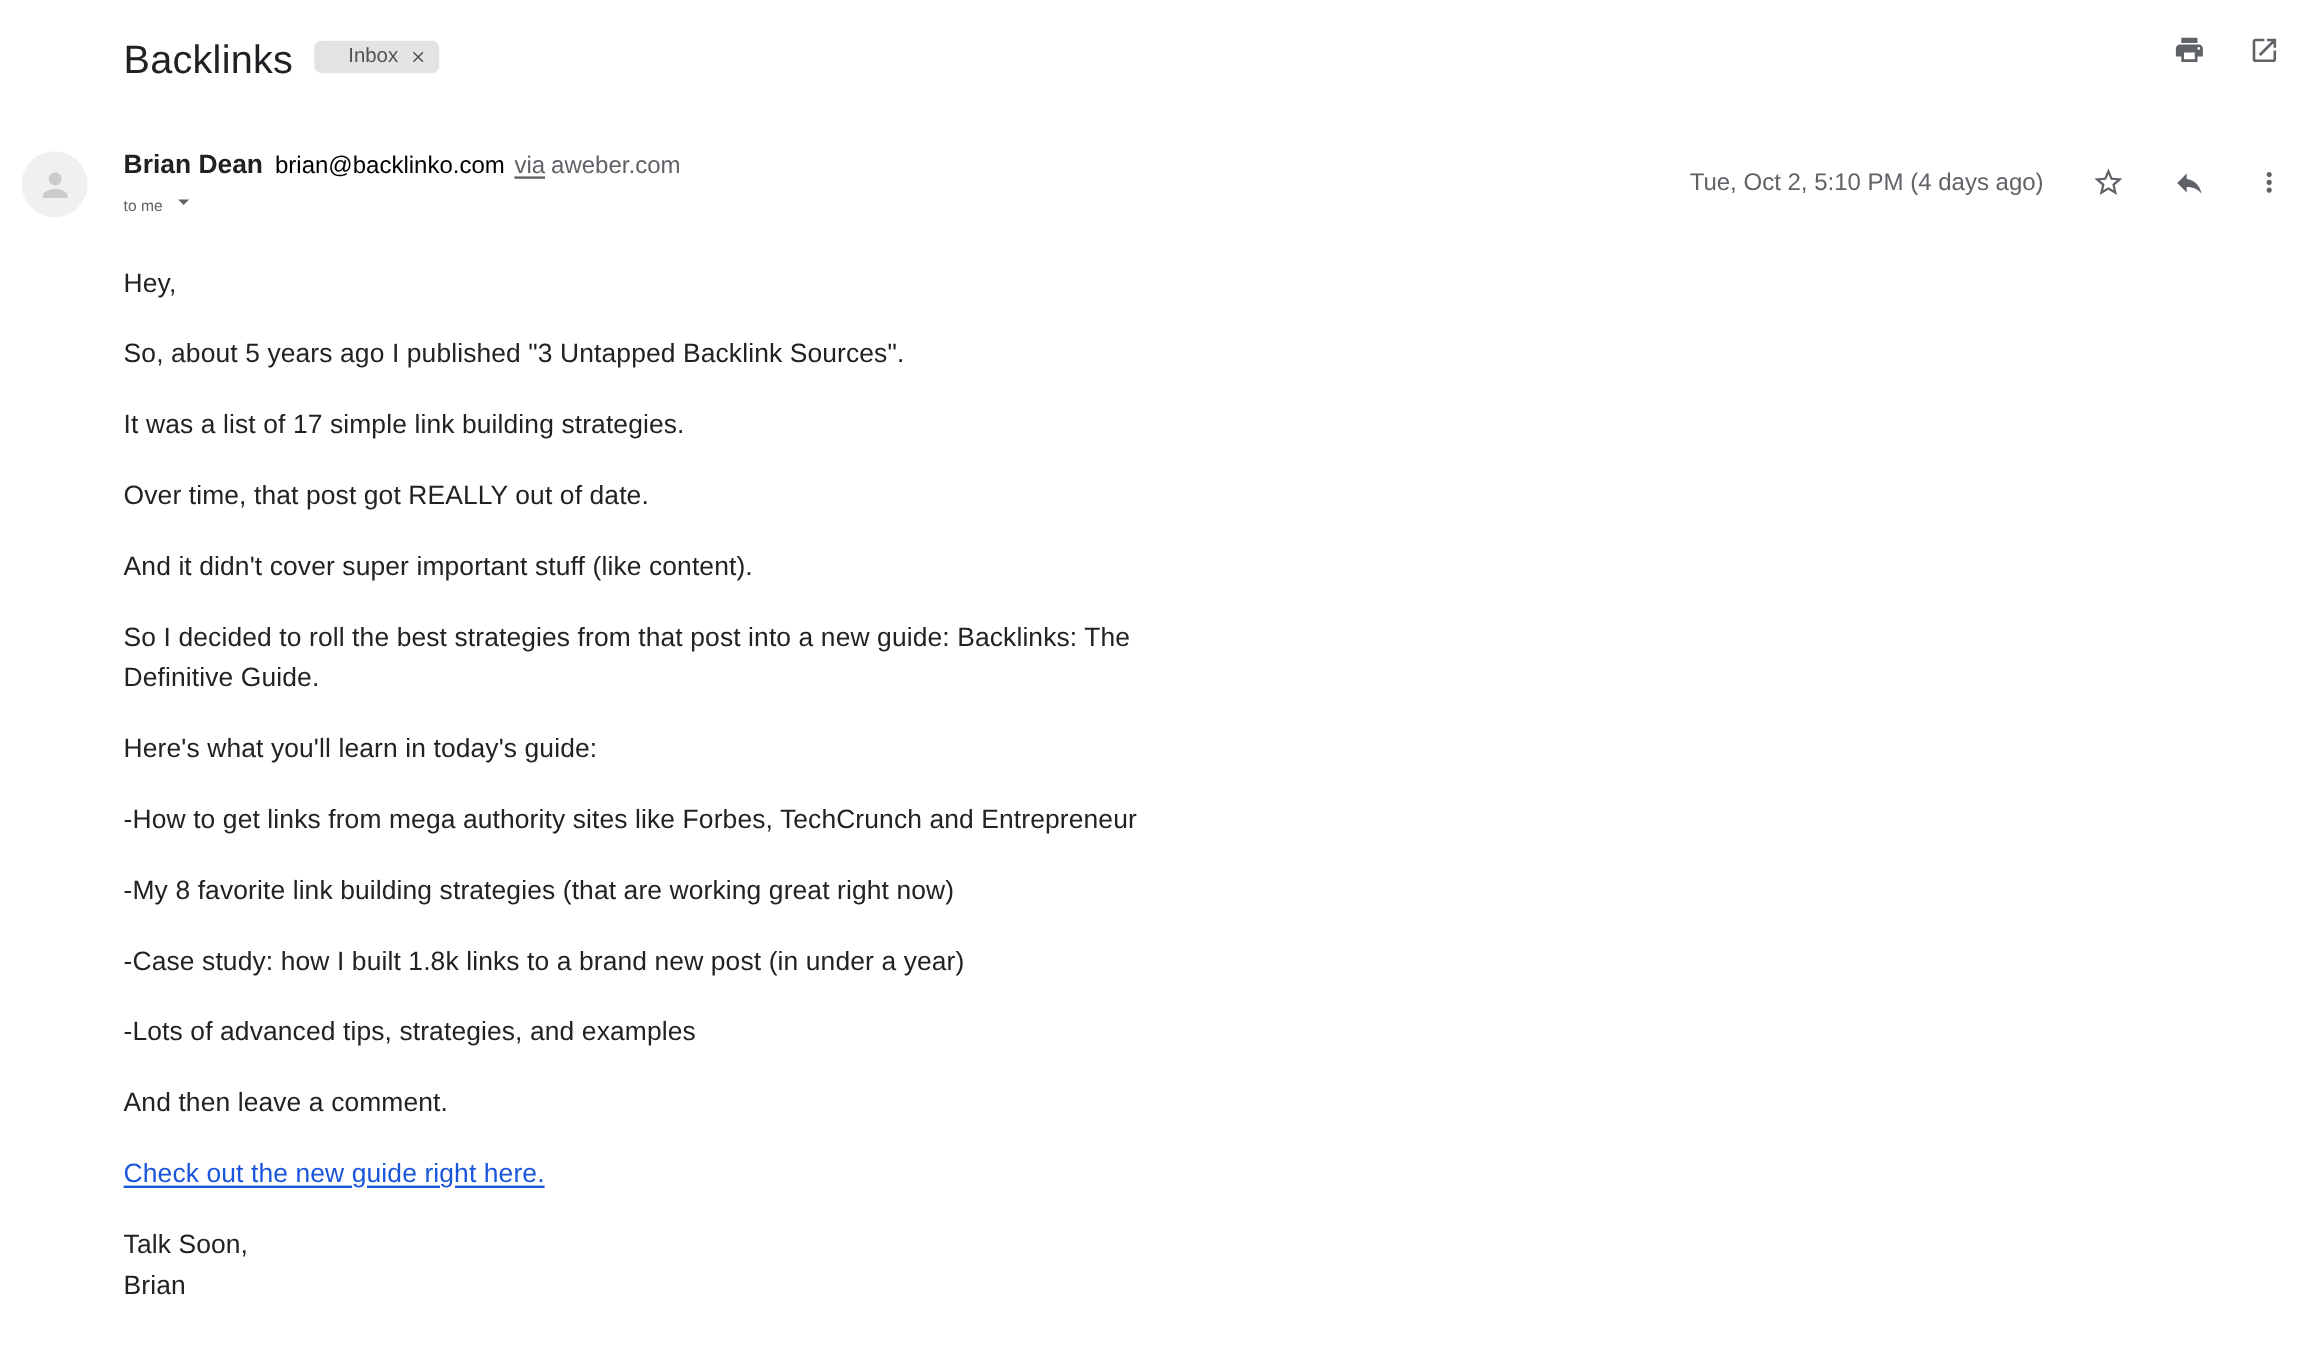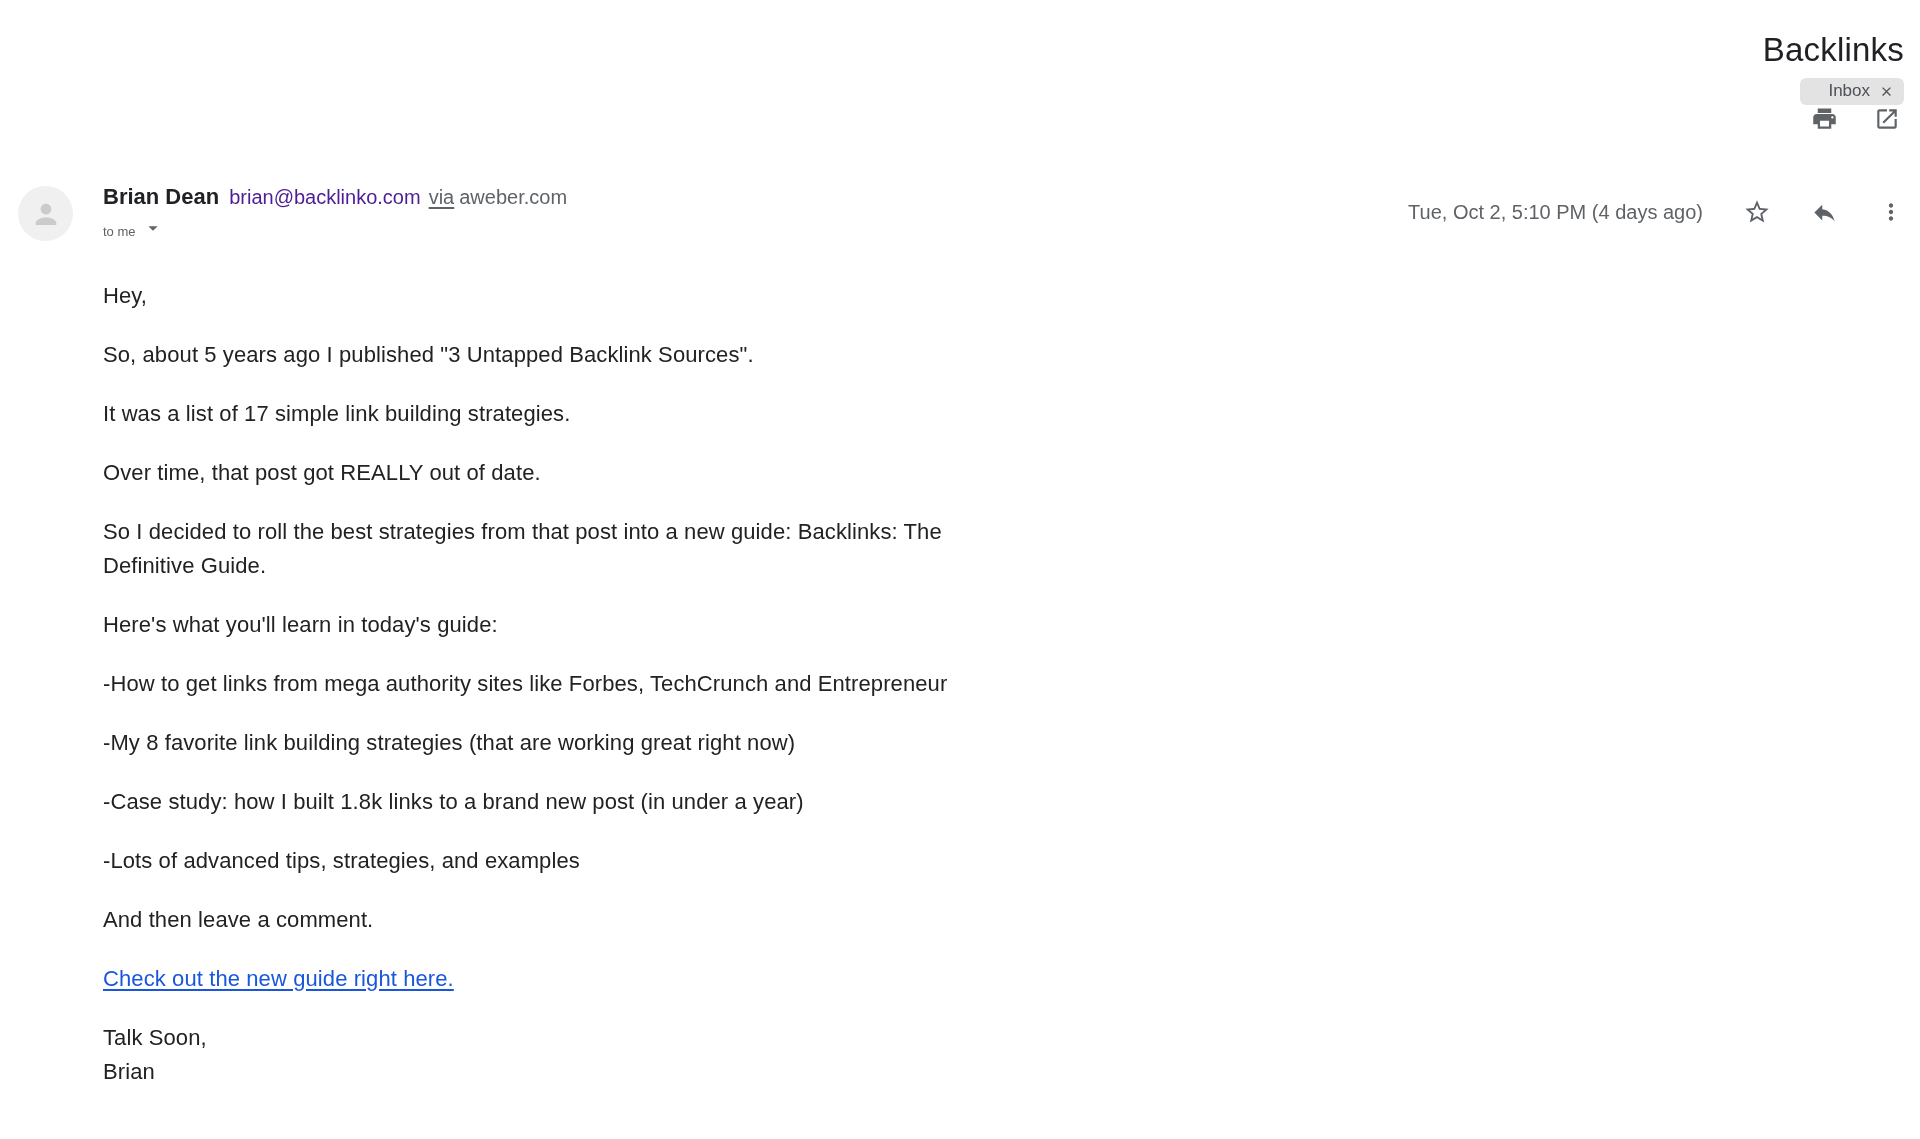--- a/index.html
+++ b/index.html
@@ -8,23 +8,22 @@
     position: relative;
     width: 1920px;
     height: 1139px;
     background: #ffffff;
     font-family: "Liberation Sans", "DejaVu Sans", sans-serif;
     overflow: hidden;
   }
   
   .subject-row {
     display: flex;
-    align-items: flex-end;
+    align-items: flex-start;
     padding: 28px 16px 0 103px;
-    flex-direction: column;
   }
   .subject {
     font-size: 33px;
     line-height: 44px;
     font-weight: 400;
     color: #202124;
     letter-spacing: 0.2px;
   }
   .chip {
     display: inline-flex;
@@ -57,21 +56,21 @@
     background: #f0f0f0;
     display: flex;
     align-items: center;
     justify-content: center;
     flex: 0 0 auto;
     margin-top: 2px;
   }
   .sender-block { margin-left: 30px; flex: 1; min-width: 0; }
   .sender-line { display: flex; align-items: baseline; white-space: nowrap; }
   .sender-name { font-size: 22px; font-weight: 700; color: #202124; }
-  .sender-email { font-size: 20px; color: #4c1d95; margin-left: 10px; }
+  .sender-email { font-size: 20px; color: #000000; margin-left: 10px; }
   .sender-via { font-size: 20px; color: #5f6368; margin-left: 8px; text-decoration: underline; text-underline-offset: 3px; }
   .sender-domain { font-size: 20px; color: #5f6368; margin-left: 5px; }
   .to-line { display: flex; align-items: flex-end; margin-top: 7px; color: #5f6368; font-size: 13px; cursor: pointer; width: fit-content; }
   .to-caret { margin-left: 6px; display: inline-flex; }
   .msg-meta { display: flex; align-items: center; padding-top: 14px; flex: 0 0 auto; }
   .msg-date { font-size: 20px; color: #5f6368; white-space: nowrap; }
   .meta-icons { display: flex; align-items: center; gap: 40px; margin-left: 40px; padding-right: 6px; }
   
   .email-body {
     margin: 38px 0 0 103px;
@@ -175,20 +174,21 @@
         </button>
       </span>
     </div>
   </div>
 
   <div class="email-body">
       <p>Hey,</p>
       <p>So, about 5 years ago I published "3 Untapped Backlink Sources".</p>
       <p>It was a list of 17 simple link building strategies.</p>
       <p>Over time, that post got REALLY out of date.</p>
+      <p>And it didn't cover super important stuff (like content).</p>
       <p>So I decided to roll the best strategies from that post into a new guide: Backlinks: The<br>Definitive Guide.</p>
       <p>Here's what you'll learn in today's guide:</p>
       <p>-How to get links from mega authority sites like Forbes, TechCrunch and Entrepreneur</p>
       <p>-My 8 favorite link building strategies (that are working great right now)</p>
       <p>-Case study: how I built 1.8k links to a brand new post (in under a year)</p>
       <p>-Lots of advanced tips, strategies, and examples</p>
       <p>And then leave a comment.</p>
       <p><a href="#">Check out the new guide right here.</a></p>
       <p>Talk Soon,<br>Brian</p>
     </div>

